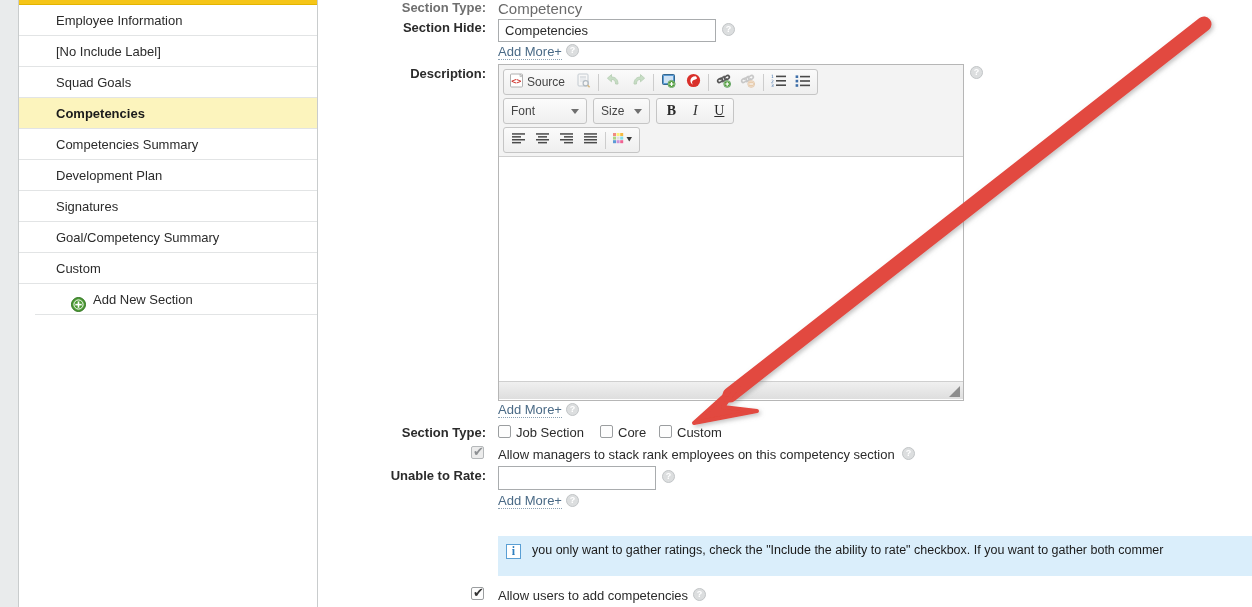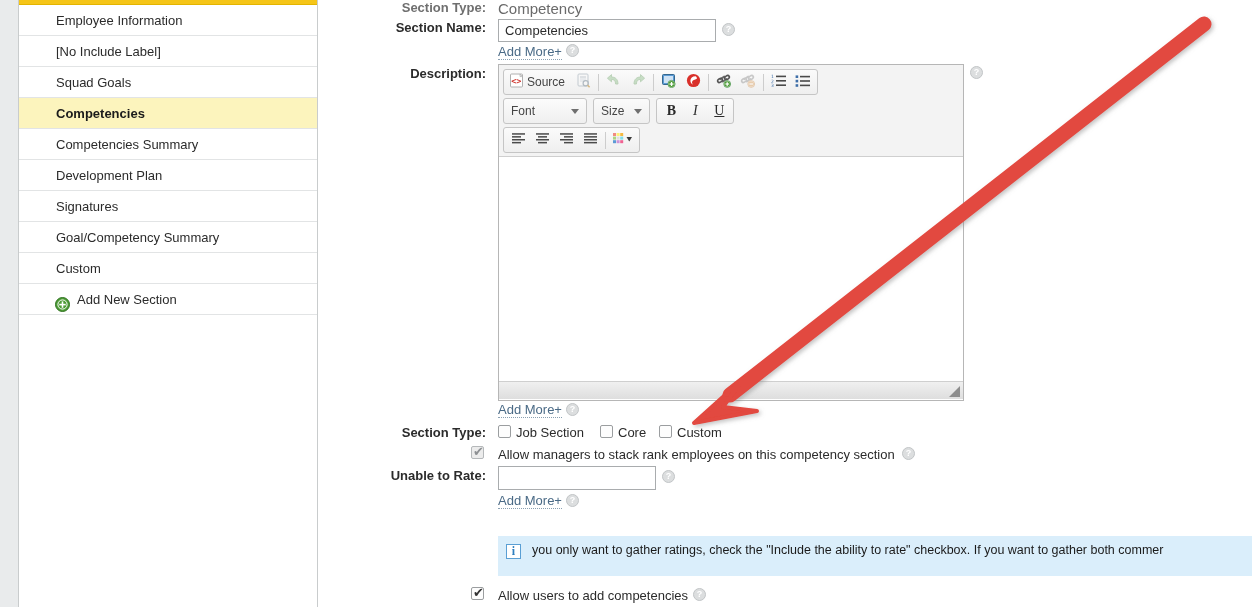--- a/index.html
+++ b/index.html
@@ -39,21 +39,21 @@
     white-space: nowrap; overflow: hidden;
     cursor: pointer;
     background: #ffffff;
   }
   .section-item.active {
     background: #fcf4bd;
     font-weight: bold;
     color: #1b1b1b;
   }
   .section-item.add-row {
-    padding-left: 58px; position: relative; cursor: pointer;
+    padding-left: 58px; position: relative; cursor: pointer; margin-left: 16px;
   }
   .plus-icon {
     position: absolute; left: 36px; top: 8px;
     width: 15px; height: 15px;
   }
   .sidebar-filler {
     background: #ffffff; height: 268px;
   }
 
   
@@ -249,21 +249,21 @@
     </div>
 
     <div class="sidebar-filler"></div>
   </div>
 
   <div class="form">
 
     <div class="lbl muted" style="left:0; top:0; width:168px;">Section Type:</div>
     <div class="static-val" style="left:180px; top:0;">Competency</div>
 
-    <div class="lbl" style="left:0; top:20px; width:168px;">Section Name:</div>
+    <div class="lbl" style="left:0; top:20px; width:168px;">Section Hide:</div>
     <input class="txt-input" style="left: 180px; top: 19px; width: 218px; height: 23px;" value="Competencies">
     <div class="help-ico" style="left:404px; top:23px;">?</div>
     <div class="addmore" style="left:180px; top:44px;">Add More+</div>
     <div class="help-ico" style="left:248px; top:44px;">?</div>
 
     <div class="lbl" style="left:87px; top:66px; width:81px;">Description:</div>
 
     <div class="cke" style="left:180px; top:64px; width:466px; height:337px;">
 
       <div class="cke-top">

